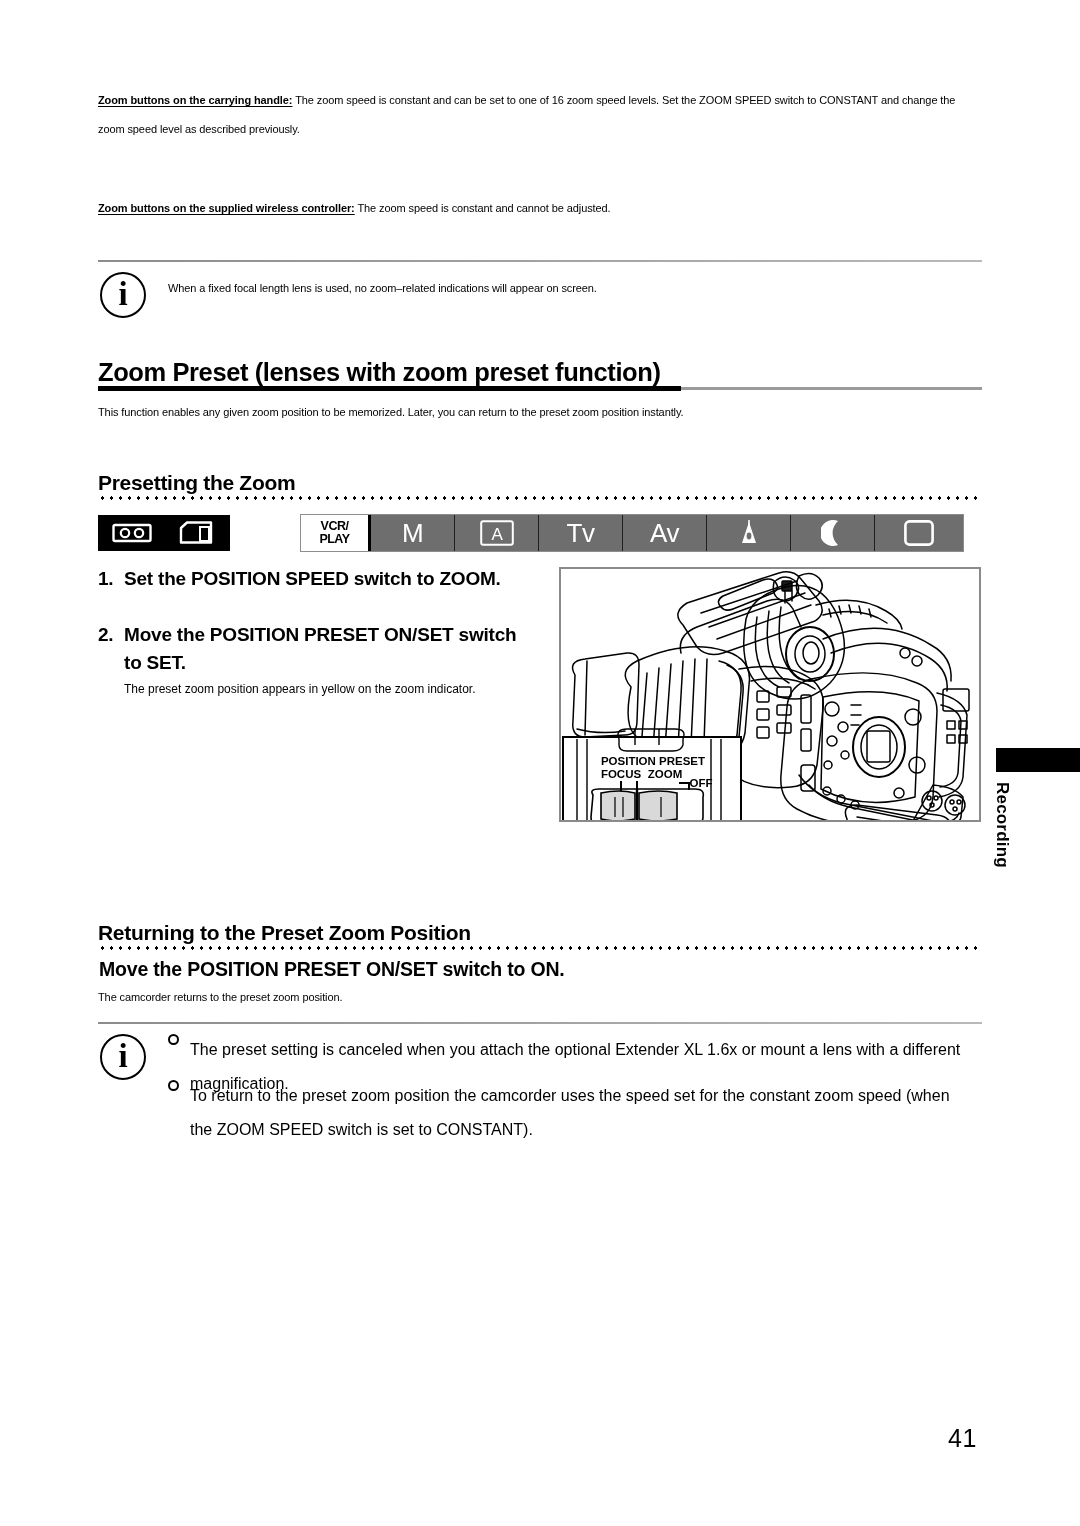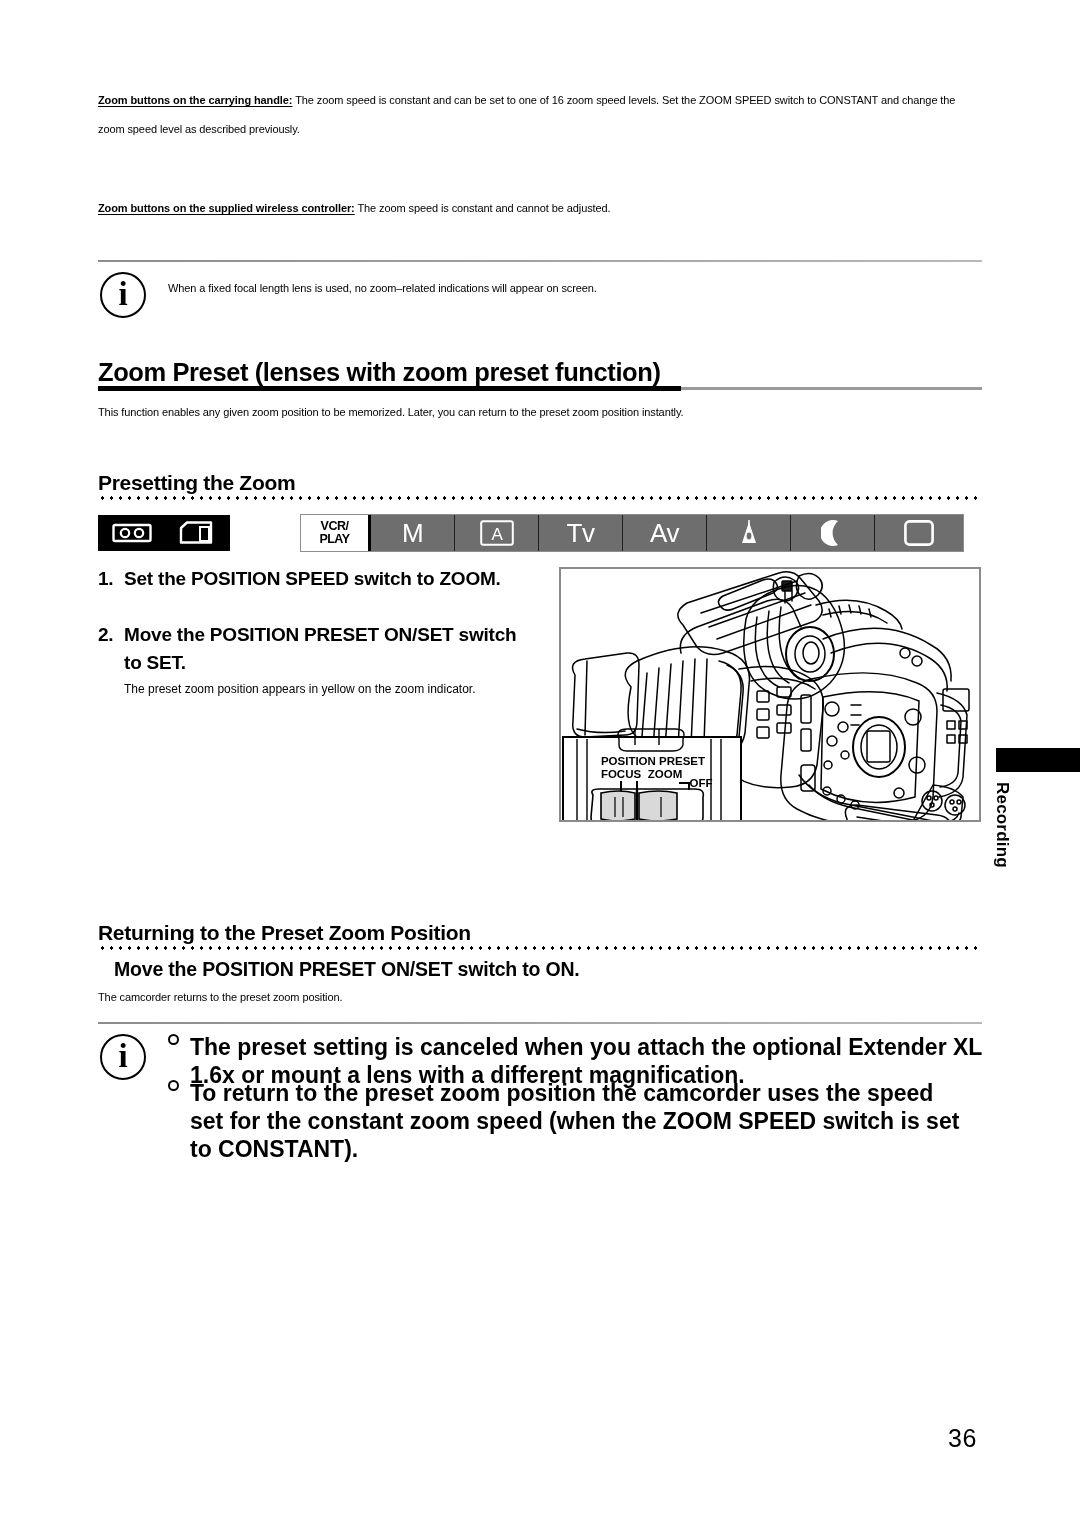--- a/index.html
+++ b/index.html
@@ -131,21 +131,21 @@
 
   
   .illus {
     position: absolute;
     border: 2px solid #8a8a8a;
     background: #fff;
     overflow: hidden;
   }
 
   
-  .bullet-row { position: absolute; font-size: 23px; line-height: 28px; font-weight: bold; }
+  .bullet-row { position: absolute; font-size: 16px; line-height: 34px; }
   .bullet-row .bu {
     position: absolute; left: 0; top: 1px;
     width: 11px; height: 11px;
     border: 2px solid #000; border-radius: 50%;
   }
   .bullet-row .bt { display: block; margin-left: 22px; }
 
   
   .tab-bar {
     position: absolute;
@@ -423,21 +423,21 @@
         <path d="M50 333 L60 333 M70 333 L84 333" stroke="#000" stroke-width="2.2"></path>
         <path d="M94 318 L94 330" stroke="#000" stroke-width="2"></path>
       </g>
     </svg>
   </div>
 
   <div class="sub-head" style="left:98px; top:921px;">Returning to the Preset Zoom Position</div>
   <div class="dot-rule" style="left:98px; top:946px; width:884px;"></div>
 
   <div class="step" style="left:98px; top:955px; width:884px; font-size:19.5px;">
-    <span style="margin-left:16px; display:block;">Move the POSITION PRESET ON/SET switch to ON.</span>
+    <span style="margin-left:1px; display:block;">Move the POSITION PRESET ON/SET switch to ON.</span>
   </div>
   <div class="para" style="left:98px; top:983px; width:884px;">The camcorder returns to the preset zoom position.</div>
 
   <div class="hr" style="left:98px; top:1022px; width:884px;"></div>
 
   <div class="info-icon" style="left:100px; top:1034px;">
     <span>i</span>
   </div>
 
   <div class="bullet-row" style="left:168px; top:1033px; width:816px;">
@@ -446,15 +446,15 @@
   </div>
 
   <div class="bullet-row" style="left:168px; top:1079px; width:800px;">
     <span class="bu"></span>
     <span class="bt">To return to the preset zoom position the camcorder uses the speed set for the constant zoom speed (when the ZOOM SPEED switch is set to CONSTANT).</span>
   </div>
 
   <div class="tab-bar" style="left:996px; top:748px; width:84px; height:24px;"></div>
   <div class="tab-label" style="left:1012px; top:782px;">Recording</div>
 
-  <div class="pageno" style="left:948px; top:1424px;">36</div>
+  <div class="pageno" style="left:948px; top:1424px;">41</div>
 
 </div>
 
 </body></html>

